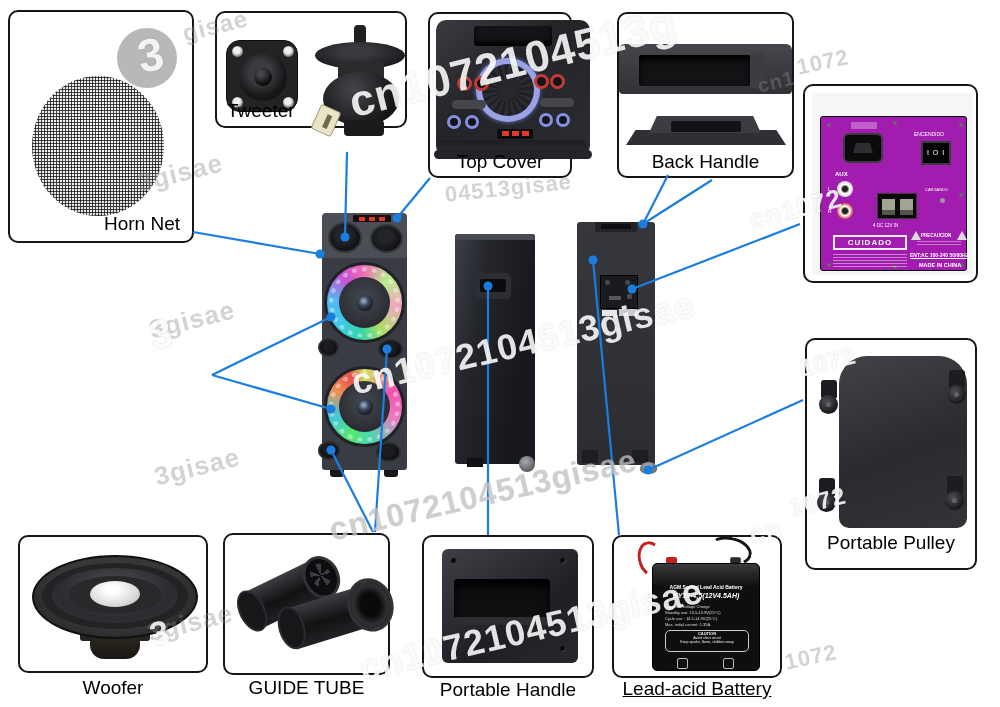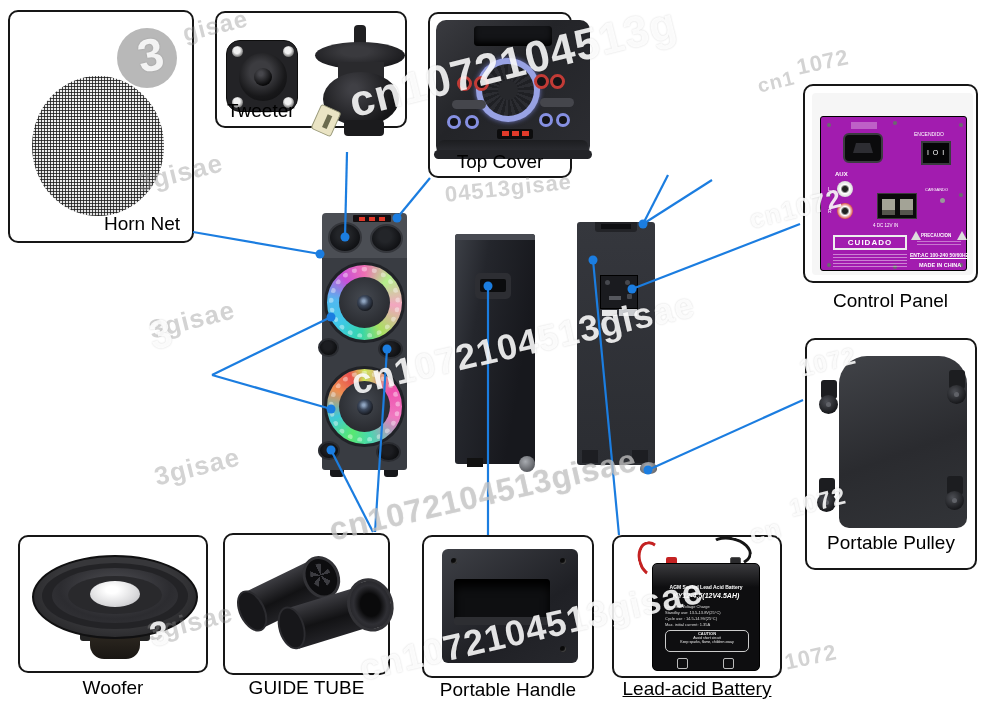--- a/index.html
+++ b/index.html
@@ -294,20 +294,30 @@
         <i style="left:5px"></i>
           <i style="left:15px"></i>
           <i style="left:25px"></i>
       </div>
       <div class="tc-lip"></div>
       <div class="tc-base"></div>
     </div>
     <div class="plabel center" style="bottom:3px">Top Cover</div>
   </div>
 
+  <div class="pbox" id="box-back-handle">
+    <div class="bh1">
+      <div class="rec"></div>
+        <div class="cap"></div>
+    </div>
+    <div class="bh2base"></div>
+    <div class="bh2top"></div>
+    <div class="bh2slot"></div>
+    <div class="plabel center" style="bottom:3px">Back Handle</div>
+  </div>
 
   <div class="pbox" id="box-control-panel">
     <div class="cp-img"></div>
     <div class="cp-panel">
       <div class="scr" style="left:6px;top:6px"></div>
         <div class="scr" style="left:72px;top:4px"></div>
       <div class="scr" style="left:138px;top:6px"></div>
         <div class="scr" style="left:6px;top:76px"></div>
       <div class="scr" style="left:138px;top:76px"></div>
         <div class="scr" style="left:6px;top:146px"></div>
@@ -334,21 +344,20 @@
       <div class="cp-cuidado">CUIDADO</div>
       <div class="cp-lines"></div>
       <div class="cp-tri" style="left:90px;top:114px"></div>
       <div class="cp-tri" style="left:136px;top:114px"></div>
       <div class="cp-txt" style="left:100px;top:116px;font-size:4.5px;font-weight:bold">PRECAUCION</div>
       <div class="cp-sublines"></div>
       <div class="cp-txt" style="left:89px;top:135px;font-size:5px;font-weight:bold;text-decoration:underline">ENT:AC 100-240 50/60HZ</div>
       <div class="cp-txt" style="left:98px;top:145px;font-size:5.5px;font-weight:bold">MADE IN CHINA</div>
     </div>
   </div>
-  <div class="sublabel" id="lbl-control-panel">Control Panel</div>
 
 
   <div class="pbox" id="box-pulley">
     <div class="pl-plate"></div>
     <div class="caster" style="left:8px;top:40px">
       <div class="br"></div>
         <div class="wh"></div>
         <div class="hub"></div>
       </div>
     <div class="caster" style="left:136px;top:30px">

